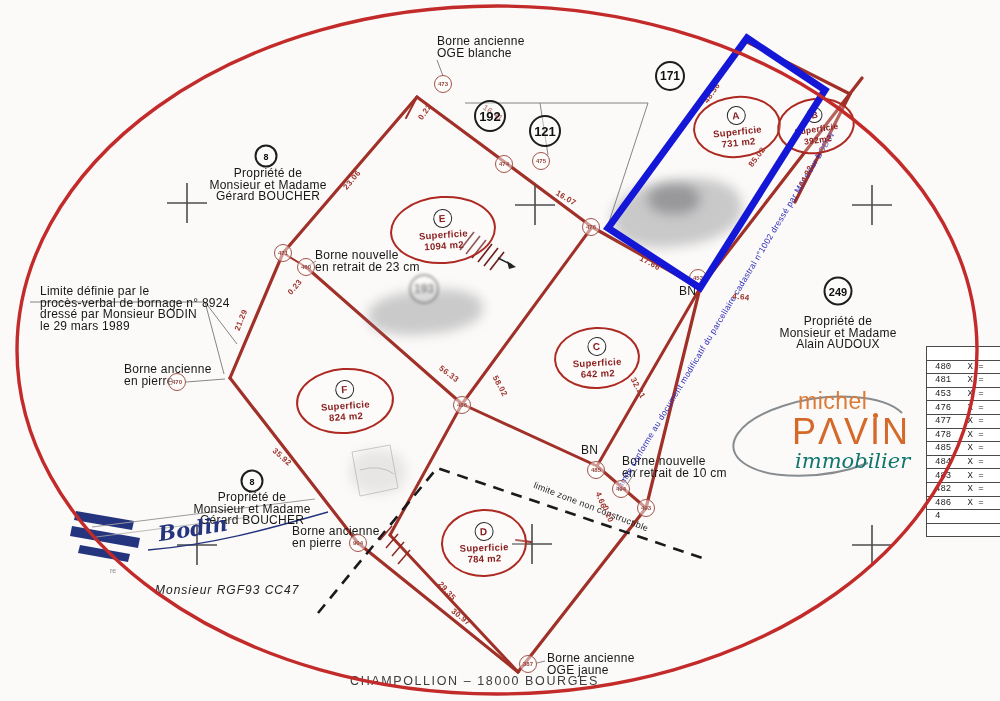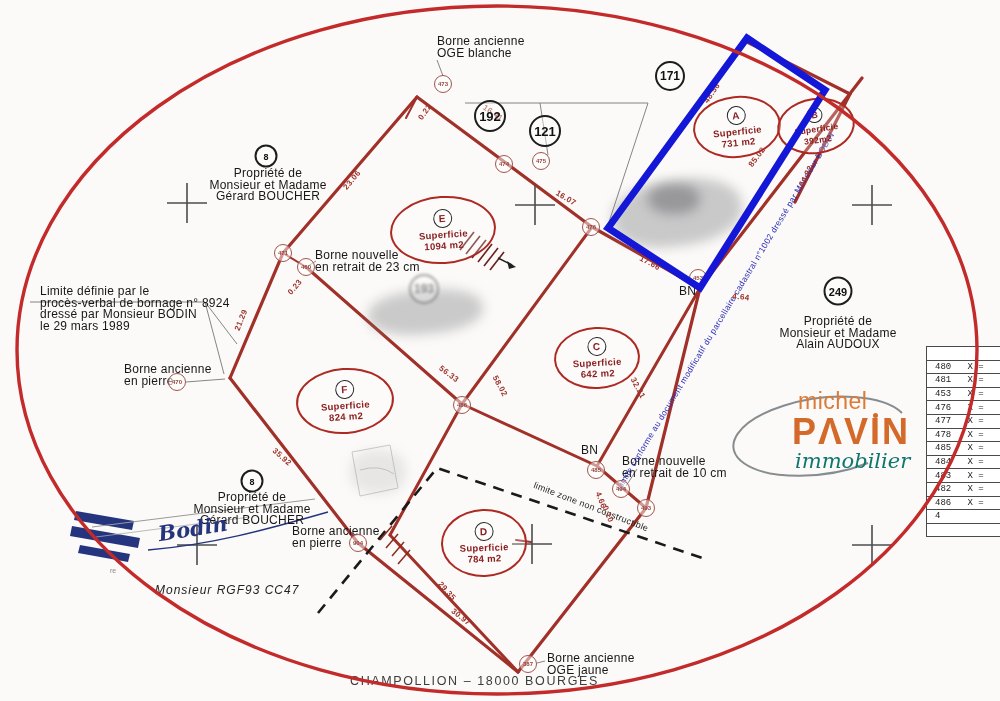--- a/index.html
+++ b/index.html
@@ -37,21 +37,21 @@
   .sig-name{position:absolute;z-index:3;left:158px;top:516px;transform:rotate(-9deg);
             font-family:"DejaVu Serif",serif;font-style:italic;font-weight:700;
             font-size:21px;color:#24347e;}
   .sig-frag{position:absolute;z-index:3;left:110px;top:567px;font-size:7px;color:#8a8a8a;}
   .tbl{position:absolute;z-index:3;left:926px;top:346px;width:95px;border:1px solid #4a4a4a;background:#fff;}
   .trow{height:12.6px;border-bottom:1px solid #4a4a4a;display:flex;align-items:center;
         font-family:"Liberation Mono",monospace;font-size:9px;color:#222;white-space:pre;padding-left:8px;}
   .trow:last-child{border-bottom:none;}
   .logo{position:absolute;z-index:3;left:740px;top:386px;width:185px;height:95px;}
   .logo-top{position:absolute;left:58px;top:2px;color:#dd7a35;font-size:23px;font-weight:500;letter-spacing:.5px;}
-  .logo-main{position:absolute;left:52px;top:25px;color:#d4692a;font-size:36px;font-weight:700;letter-spacing:2px;}
+  .logo-main{position:absolute;left:52px;top:25px;color:#d4692a;font-size:36px;font-weight:400;letter-spacing:2px;}
   .logo-dot{position:absolute;left:133px;top:27px;width:5px;height:5px;border-radius:50%;background:#d4692a;}
   .logo-sub{position:absolute;left:55px;top:63px;color:#0f766e;font-size:21px;font-style:italic;
             font-family:"DejaVu Serif",serif;}
 </style>
 </head>
 <body>
 
 <div class="canvas">
 
   <svg class="lyr1" width="1000" height="701" viewBox="0 0 1000 701">

